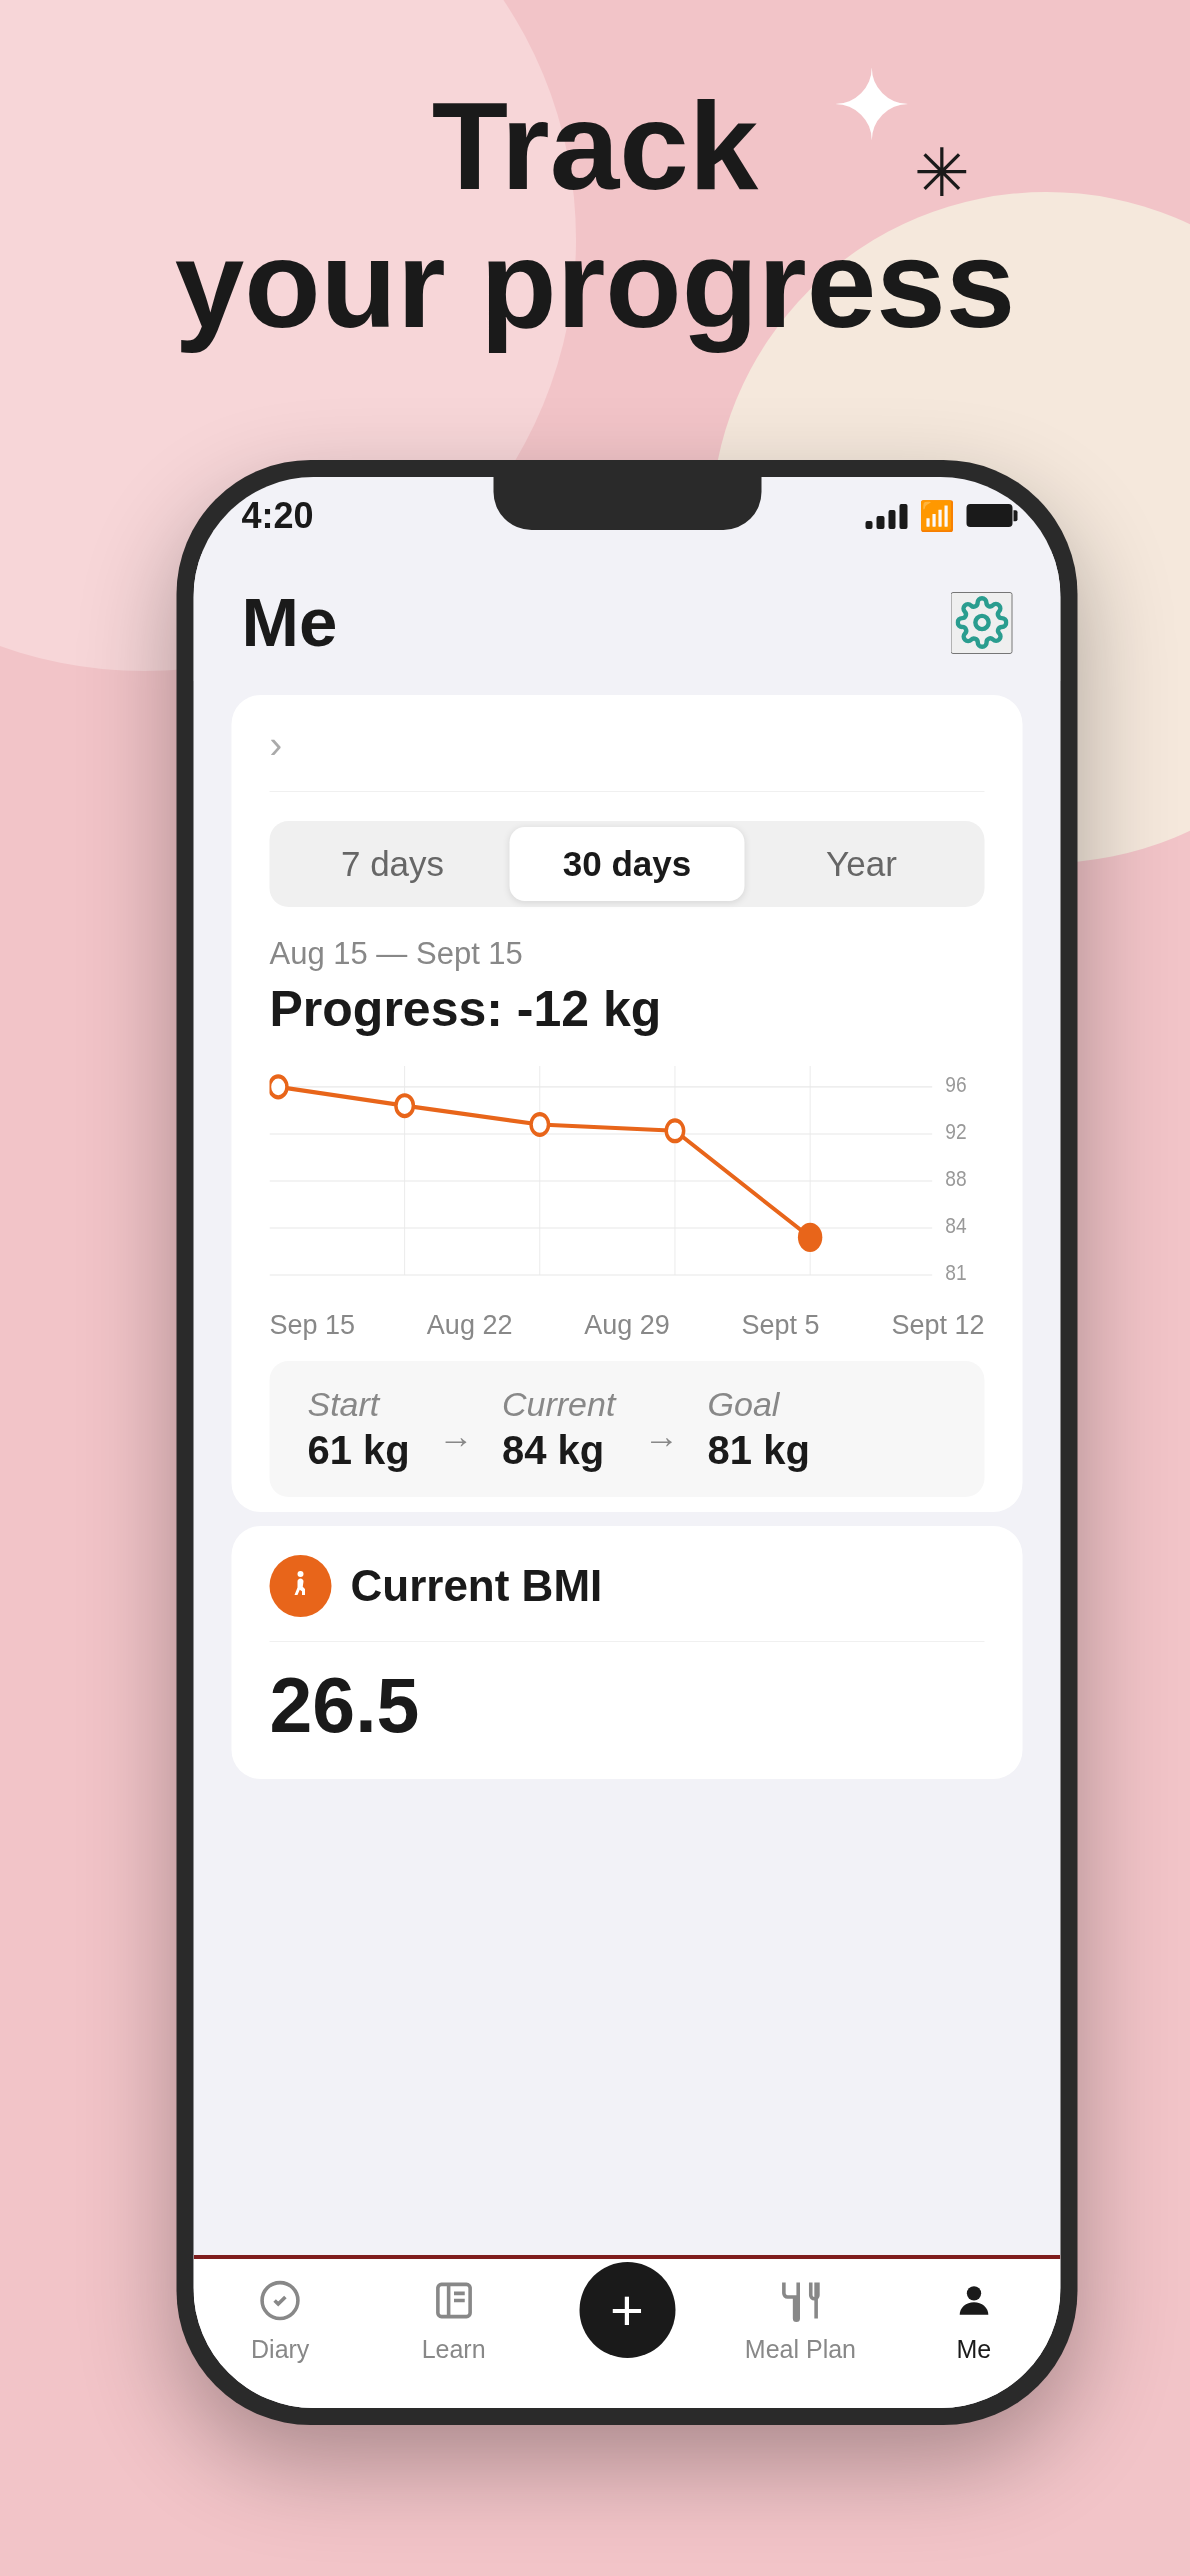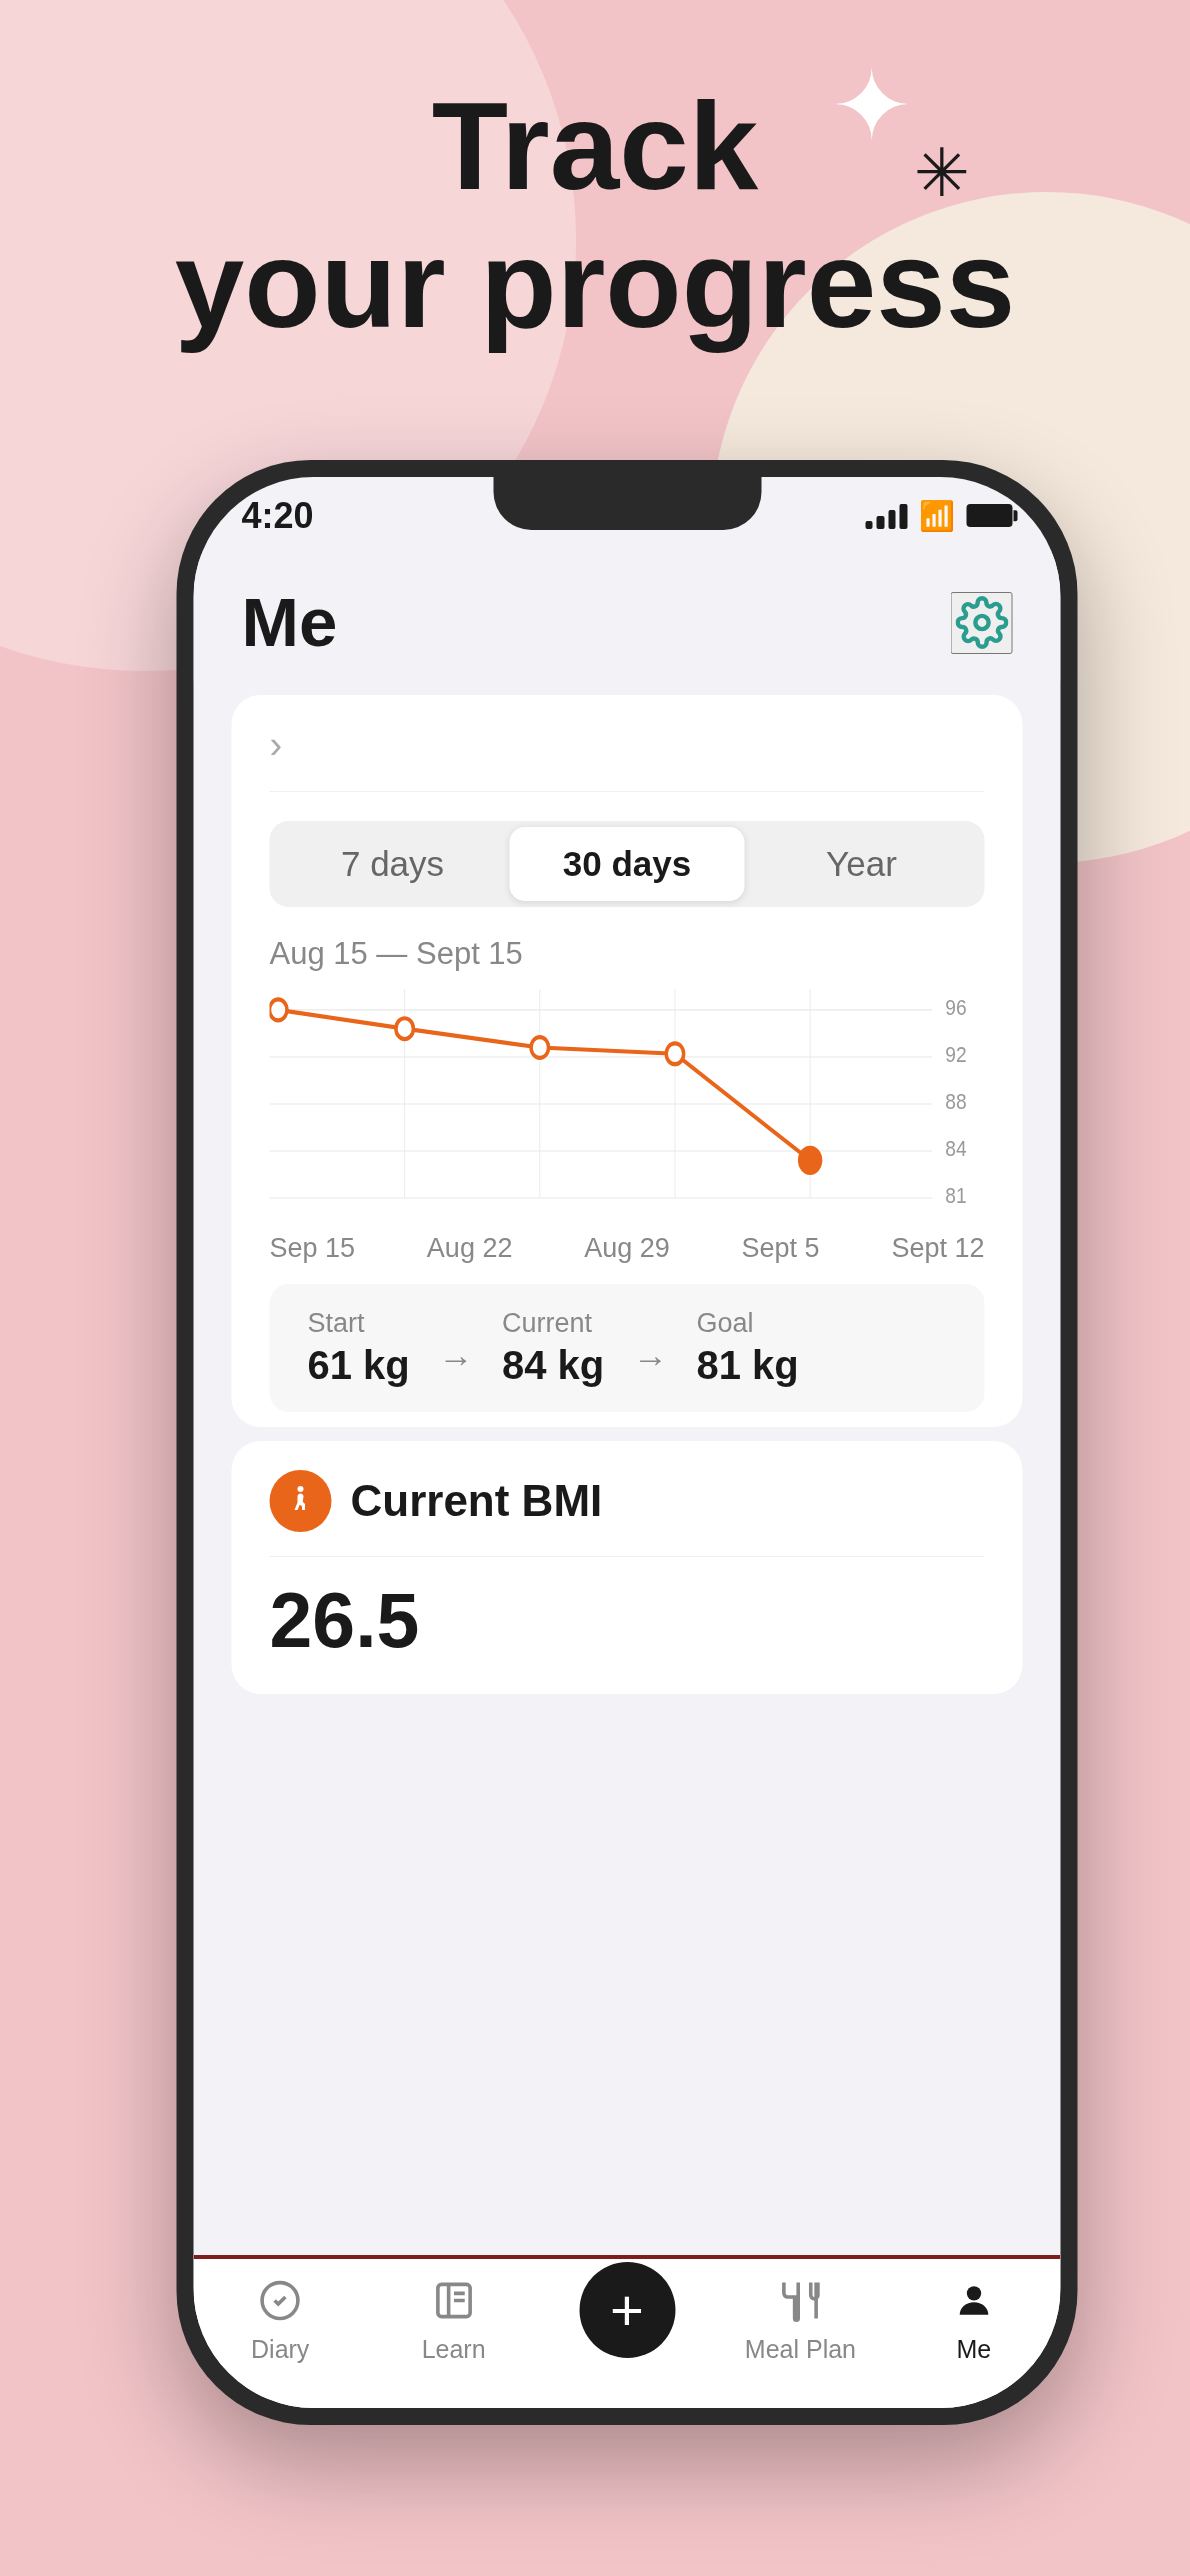--- a/index.html
+++ b/index.html
@@ -325,22 +325,23 @@
       border-radius: 19px;
       gap: 19px;
       align-items: center;
     }
     .stat-item {
       display: flex;
       flex-direction: column;
       gap: 4.8px;
     }
     .stat-label {
-      font-size: 27px;
+      font-size: 34px;
       color: #888;
+      font-style: italic;
     }
     .stat-value {
       font-size: 40px;
       font-weight: 700;
       color: #1a1a1a;
     }
     .arrow-right {
       font-size: 35px;
       color: #888;
       padding: 0 9.6px;
@@ -467,20 +468,21 @@
           </div>
           <div class="card-divider"></div>
 
           <div class="tabs-container">
             <div class="tab">7 days</div>
             <div class="tab active">30 days</div>
             <div class="tab">Year</div>
           </div>
 
           <div class="date-range">Aug 15 — Sept 15</div>
+          <div class="progress-label">Progress: -12 kg</div>
 
           <div class="chart-container">
             <svg class="chart-svg" viewBox="0 0 820 220" preserveAspectRatio="none">
 
               <line x1="0" y1="20" x2="760" y2="20" stroke="#e8e8e8" stroke-width="1"></line>
               <line x1="0" y1="65" x2="760" y2="65" stroke="#e8e8e8" stroke-width="1"></line>
               <line x1="0" y1="110" x2="760" y2="110" stroke="#e8e8e8" stroke-width="1"></line>
               <line x1="0" y1="155" x2="760" y2="155" stroke="#e8e8e8" stroke-width="1"></line>
               <line x1="0" y1="200" x2="760" y2="200" stroke="#e8e8e8" stroke-width="1"></line>
 

